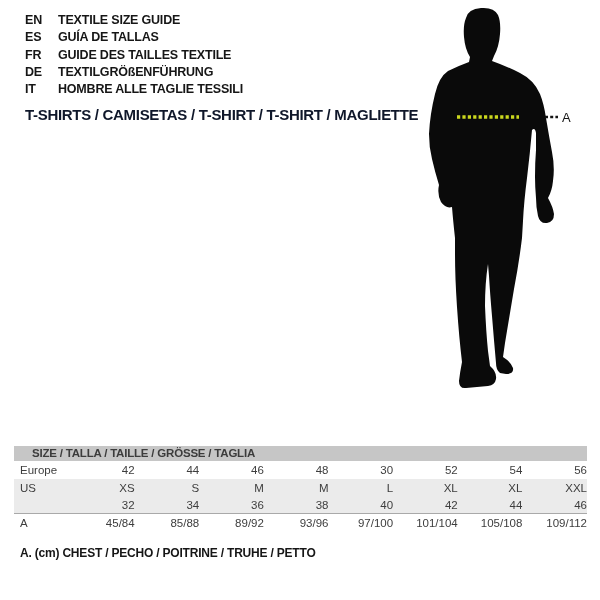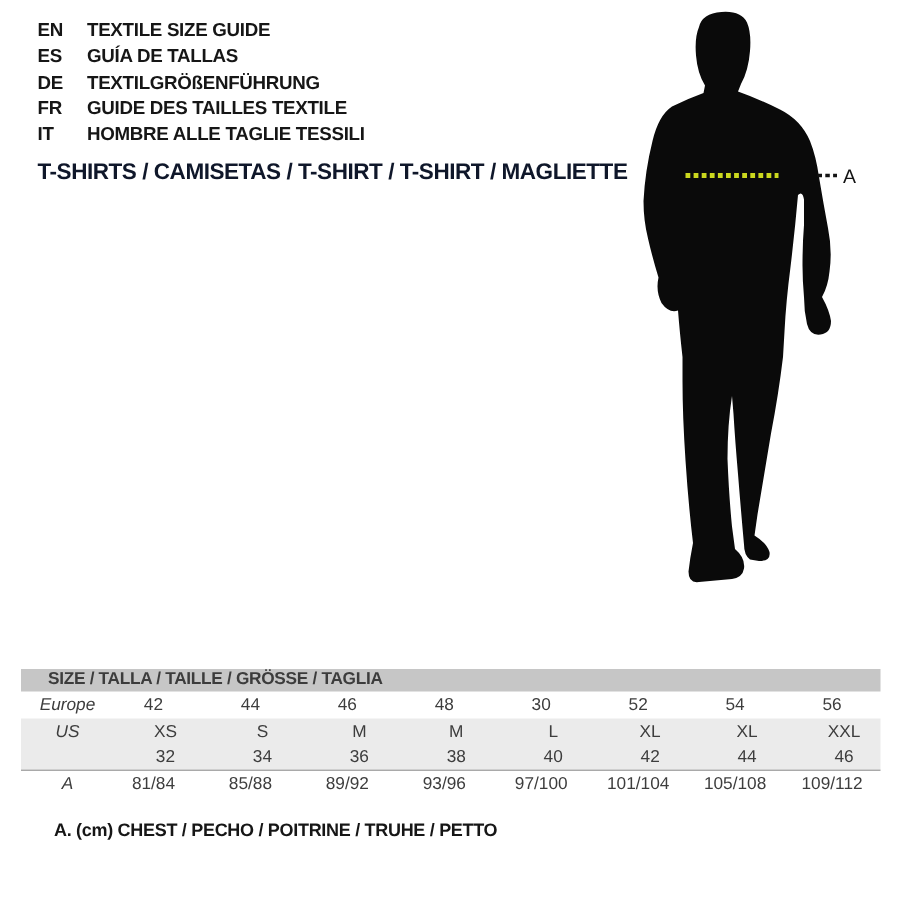--- a/index.html
+++ b/index.html
@@ -27,48 +27,48 @@
 
   
   .size-table { position:absolute; left:14px; top:446px; width:573px; }
   .thead { height:15px; line-height:15px; background:#c6c6c6; color:#3c3c3c;
            font-size:11.5px; font-weight:600; letter-spacing:-0.2px; padding-left:18px; }
   .trow { display:grid; grid-template-columns:56px repeat(8,1fr);
           align-items:center; height:17px; font-size:11.5px; color:#3d3d3d; }
   .trow.tall { height:18px; }
   .trow.shaded { background:#ebebeb;gap:16px; }
   .trow.topline { border-top:1px solid #a9a9a9; }
-  .tcell { text-align:center; }
-  .tcell.label { text-align:center; padding-left:6px;font-style:italic; }
+  .tcell { text-align:right; }
+  .tcell.label { text-align:left; padding-left:6px; }
 
   
-  .footnote { position:absolute; left:36px; top:546px; font-weight:700;
+  .footnote { position:absolute; left:20px; top:546px; font-weight:700;
               font-size:12px; letter-spacing:-0.2px; color:#161616; }
 </style>
 </head>
 <body>
 
 <div class="page">
 
   <div class="langs">
     <div class="lang-row">
       <span class="lang-code">EN</span>
       <span>TEXTILE SIZE GUIDE</span>
     </div>
     <div class="lang-row">
       <span class="lang-code">ES</span>
       <span>GUÍA DE TALLAS</span>
     </div>
     <div class="lang-row">
+      <span class="lang-code">FR</span>
+      <span>GUIDE DES TAILLES TEXTILE</span>
+    </div>
+    <div class="lang-row">
       <span class="lang-code">DE</span>
       <span>TEXTILGRÖßENFÜHRUNG</span>
-    </div>
-    <div class="lang-row">
-      <span class="lang-code">FR</span>
-      <span>GUIDE DES TAILLES TEXTILE</span>
     </div>
     <div class="lang-row">
       <span class="lang-code">IT</span>
       <span>HOMBRE ALLE TAGLIE TESSILI</span>
     </div>
   </div>
 
   <div class="products">
     <div class="product-line">T-SHIRTS / CAMISETAS / T-SHIRT / T-SHIRT / MAGLIETTE</div>
   </div>
@@ -129,21 +129,21 @@
           <div class="tcell">34</div>
           <div class="tcell">36</div>
           <div class="tcell">38</div>
           <div class="tcell">40</div>
           <div class="tcell">42</div>
           <div class="tcell">44</div>
           <div class="tcell">46</div>
         </div>
         <div class="trow topline tall">
           <div class="tcell label">A</div>
-          <div class="tcell">81/84</div>
+          <div class="tcell">45/84</div>
           <div class="tcell">85/88</div>
           <div class="tcell">89/92</div>
           <div class="tcell">93/96</div>
           <div class="tcell">97/100</div>
           <div class="tcell">101/104</div>
           <div class="tcell">105/108</div>
           <div class="tcell">109/112</div>
         </div>
       </div>
   </div>

